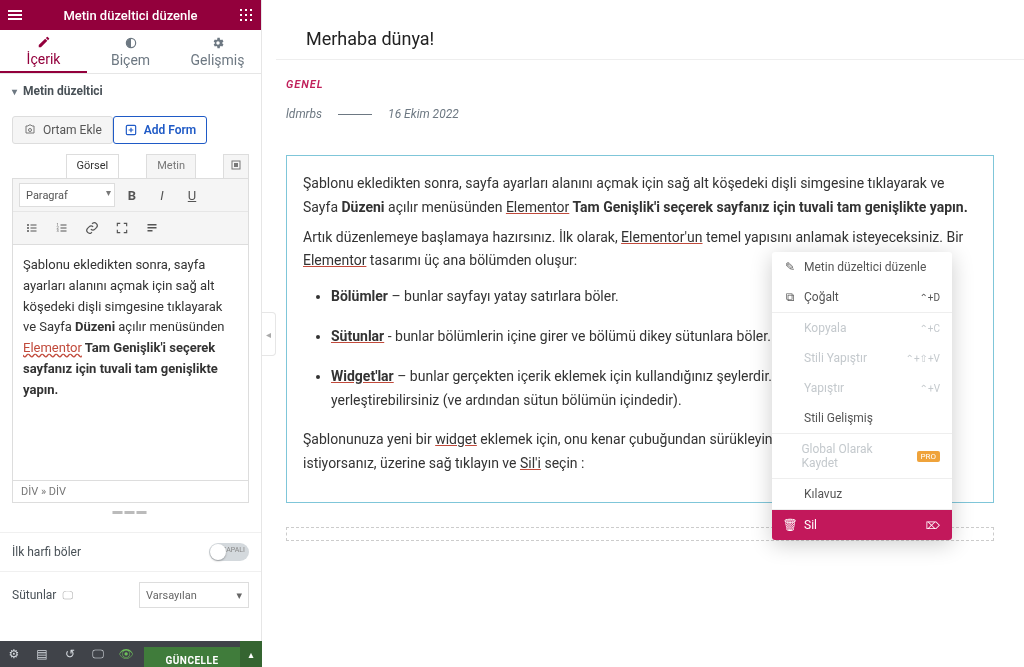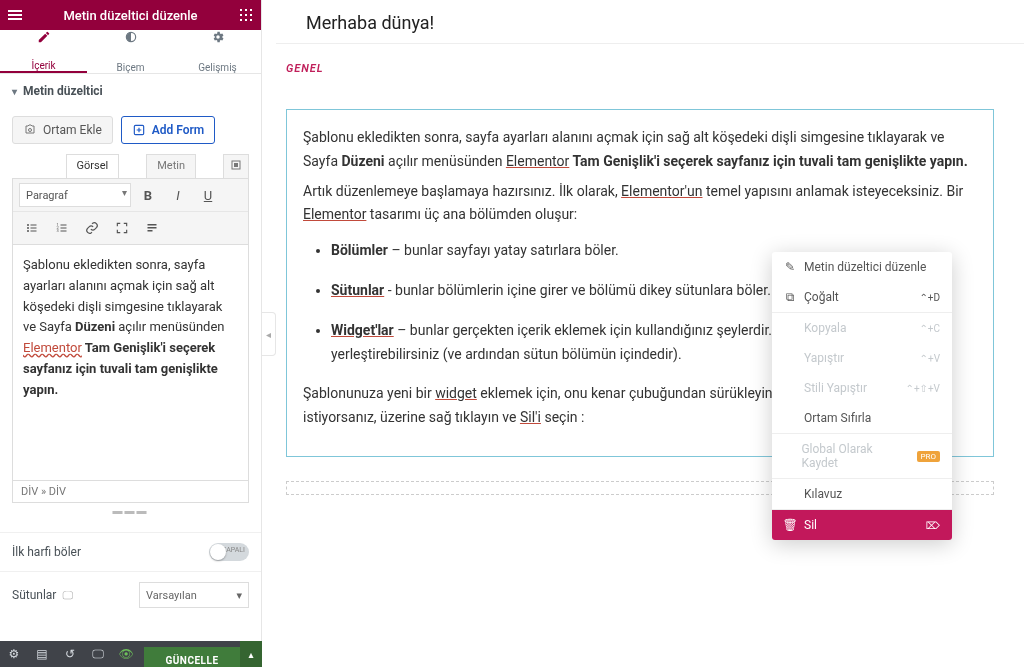--- a/index.html
+++ b/index.html
@@ -7,41 +7,41 @@
 
   
   .left-panel { position: absolute; top: 0; left: 0; width: 262px; height: 667px; background: #fff; border-right: 1px solid #e6e6e6; display: flex; flex-direction: column; }
 
   .panel-header { height: 30px; background: #93003c; color: #fff; display: flex; align-items: center; }
   .panel-header .burger { width: 30px; height: 30px; display: flex; align-items: center; justify-content: center; cursor: pointer; }
   .panel-header .title { flex: 1; text-align: center; font-size: 13px; font-weight: 500; }
   .panel-header .apps { width: 30px; height: 30px; display: flex; align-items: center; justify-content: center; cursor: pointer; }
 
   .tabs { display: flex; height: 44px; border-bottom: 1px solid #e6e6e6; background: #fff; }
-  .tab { flex: 1; display: flex; flex-direction: column; align-items: center; justify-content: space-between; gap: 2px; font-size: 10px; color: #6d7882; cursor: pointer; }
+  .tab { flex: 1; display: flex; flex-direction: column; align-items: center; justify-content: center; gap: 2px; font-size: 14px; color: #6d7882; cursor: pointer; }
   .tab.active { color: #93003c; border-bottom: 2px solid #93003c; }
   .tab svg { width: 14px; height: 14px; }
 
   .section-head { display: flex; align-items: center; gap: 6px; padding: 10px 12px; font-size: 12px; font-weight: 700; color: #495157; cursor: pointer; }
   .section-head .caret { font-size: 10px; color: #6d7882; }
 
   .editor-area { padding: 0 12px 10px 12px; }
-  .btn-row { display: flex; gap: 8px; margin: 8px 0 10px 0; }
+  .btn-row { display: flex; margin: 8px 0 10px 0; }
   .btn { display: inline-flex; align-items: center; gap: 6px; font-size: 12px; padding: 6px 10px; border: 1px solid #ddd; background: #f5f5f5; color: #555; border-radius: 3px; cursor: pointer; }
   .btn.addform { background: #fff; border: 1px solid #1f5ac6; color: #1f5ac6; font-weight: 600; }
 
   .ed-tabs { display: flex; justify-content: flex-end; border-bottom: 1px solid #ddd; gap: 28px; }
   .ed-tab { font-size: 11px; color: #777; padding: 4px 10px; border: 1px solid #ddd; border-bottom: none; margin-left: -1px; background: #f5f5f5; cursor: pointer; }
   .ed-tab.active { background: #fff; color: #333; }
   .ed-tab.icon { padding: 4px 6px; }
 
   .toolbar { border: 1px solid #ddd; border-top: none; background: #f5f5f5; }
   .tb-row { display: flex; align-items: center; padding: 4px 6px; gap: 4px; }
   .tb-btn { width: 26px; height: 24px; display: flex; align-items: center; justify-content: center; font-size: 13px; color: #555; cursor: pointer; border-radius: 2px; }
-  .tb-sel { height: 24px; font-size: 11px; color: #555; border: 1px solid #ddd; background: #fff; padding: 0 14px 0 6px; appearance: none; width: 112px; position: relative; }
+  .tb-sel { height: 24px; font-size: 11px; color: #555; border: 1px solid #ddd; background: #fff; padding: 0 14px 0 6px; appearance: none; width: 96px; position: relative; }
   .tb-sel-wrap { position: relative; }
   .tb-sel-wrap::after { content: "▾"; position: absolute; right: 4px; top: 4px; font-size: 10px; color: #777; pointer-events: none; }
 
   .ed-body { border: 1px solid #ddd; border-top: none; height: 236px; overflow-y: scroll; padding: 10px 10px; font-size: 13px; line-height: 1.6; color: #333; }
   .ed-body .uline { color: #c14a3b; text-decoration: underline; text-decoration-style: wavy; text-decoration-color: #c14a3b; }
   .ed-body .bold { font-weight: 700; }
 
   .ed-status { border: 1px solid #ddd; border-top: none; padding: 4px 8px; font-size: 11px; color: #777; }
   .ed-resize { display: flex; justify-content: center; padding: 2px 0 6px 0; color: #bbb; font-size: 10px; letter-spacing: 2px; }
 
@@ -56,21 +56,21 @@
   .ff-btn { width: 28px; height: 26px; display: flex; align-items: center; justify-content: center; color: #d5dadf; font-size: 12px; cursor: pointer; }
   .ff-btn.eye { color: #6dbf5a; }
   .ff-update { flex: 1; margin: 12px 0 0 4px; height: 26px; background: #407c3b; color: #fff; font-size: 10px; font-weight: 700; letter-spacing: .5px; display: flex; align-items: center; justify-content: center; cursor: pointer; }
   .ff-more { width: 22px; height: 26px; background: #356531; color: #fff; display: flex; align-items: center; justify-content: center; font-size: 10px; cursor: pointer; }
 
   
   .collapse-handle { position: absolute; left: 262px; top: 312px; width: 14px; height: 44px; background: #fff; border: 1px solid #e6e6e6; border-left: none; border-radius: 0 4px 4px 0; display: flex; align-items: center; justify-content: center; color: #aaa; font-size: 10px; cursor: pointer; }
 
   
   .preview { position: absolute; left: 276px; top: 0; right: 0; bottom: 0; overflow: hidden; }
-  .pv-title { font-size: 18px; color: #222; padding: 12px 30px 10px 30px; }
+  .pv-title { font-size: 18px; color: #222; padding: 28px 30px 10px 30px; }
   .pv-divider { height: 1px; background: #eee; margin-bottom: 18px; }
   .pv-meta { padding: 0 30px 10px 10px; font-style: italic; }
   .pv-cat { color: #c01f5a; font-size: 11px; letter-spacing: 1px; font-weight: 600; }
   .pv-meta2 { display: flex; align-items: center; gap: 16px; margin-top: 16px; color: #6d7882; font-size: 12px; }
   .pv-meta2 .dash { width: 34px; height: 1px; background: #6d7882; }
   .pv-box { margin: 24px 30px 0 10px; border: 1px solid #7fc6d9; padding: 16px 16px 26px 16px; font-size: 14px; line-height: 1.7; color: #333; }
   .pv-box .red { color: #333; text-decoration: underline; text-decoration-color: #c14a3b; text-decoration-style: solid; }
   .pv-box b { font-weight: 700; }
   .pv-box ul { margin: 12px 0 12px 28px; }
   .pv-box ul li { margin-bottom: 16px; }
@@ -265,20 +265,25 @@
   </div>
 </div>
 
 <div class="collapse-handle">◂</div>
 
 <div class="preview">
   <div class="pv-title">Merhaba dünya!</div>
   <div class="pv-divider"></div>
   <div class="pv-meta">
     <div class="pv-cat">GENEL</div>
+    <div class="pv-meta2">
+      <span>ldmrbs</span>
+      <span class="dash"></span>
+      <span>16 Ekim 2022</span>
+    </div>
   </div>
 
   <div class="pv-box">
     <p>
       <span>Şablonu ekledikten sonra, sayfa ayarları alanını açmak için sağ alt köşedeki dişli simgesine tıklayarak ve Sayfa </span><b>Düzeni</b><span> açılır menüsünden </span><span class="red">Elementor</span><b> Tam Genişlik'i</b><b> seçerek sayfanız için tuvali tam genişlikte yapın.</b>
     </p>
     <p style="margin-top:6px;">
       <span>Artık düzenlemeye başlamaya hazırsınız. İlk olarak, </span><span class="red">Elementor'un</span><span> temel yapısını anlamak isteyeceksiniz. Bir </span><span class="red">Elementor</span><span> tasarımı üç ana bölümden oluşur:</span>
     </p>
     <ul>
@@ -305,31 +310,31 @@
       <span class="kb">⌃+D</span>
     </div>
   <div class="sep"></div>
   <div class="item disabled">
       <span class="ic"></span>
       <span>Kopyala</span>
       <span class="kb">⌃+C</span>
     </div>
   <div class="item disabled">
       <span class="ic"></span>
+      <span>Stili Yapıştır</span>
+      <span class="kb">⌃+⇧+V</span>
+    </div>
+  <div class="item disabled">
+      <span class="ic"></span>
       <span>Yapıştır</span>
       <span class="kb">⌃+V</span>
     </div>
-  <div class="item disabled">
-      <span class="ic"></span>
-      <span>Stili Yapıştır</span>
-      <span class="kb">⌃+⇧+V</span>
-    </div>
   <div class="item">
       <span class="ic"></span>
-      <span>Ortam Sıfırla</span>
+      <span>Stili Gelişmiş</span>
     </div>
   <div class="sep"></div>
   <div class="item disabled">
       <span class="ic"></span>
       <span>Global Olarak Kaydet</span>
       <span class="pro">PRO</span>
     </div>
   <div class="sep"></div>
   <div class="item">
       <span class="ic"></span>

